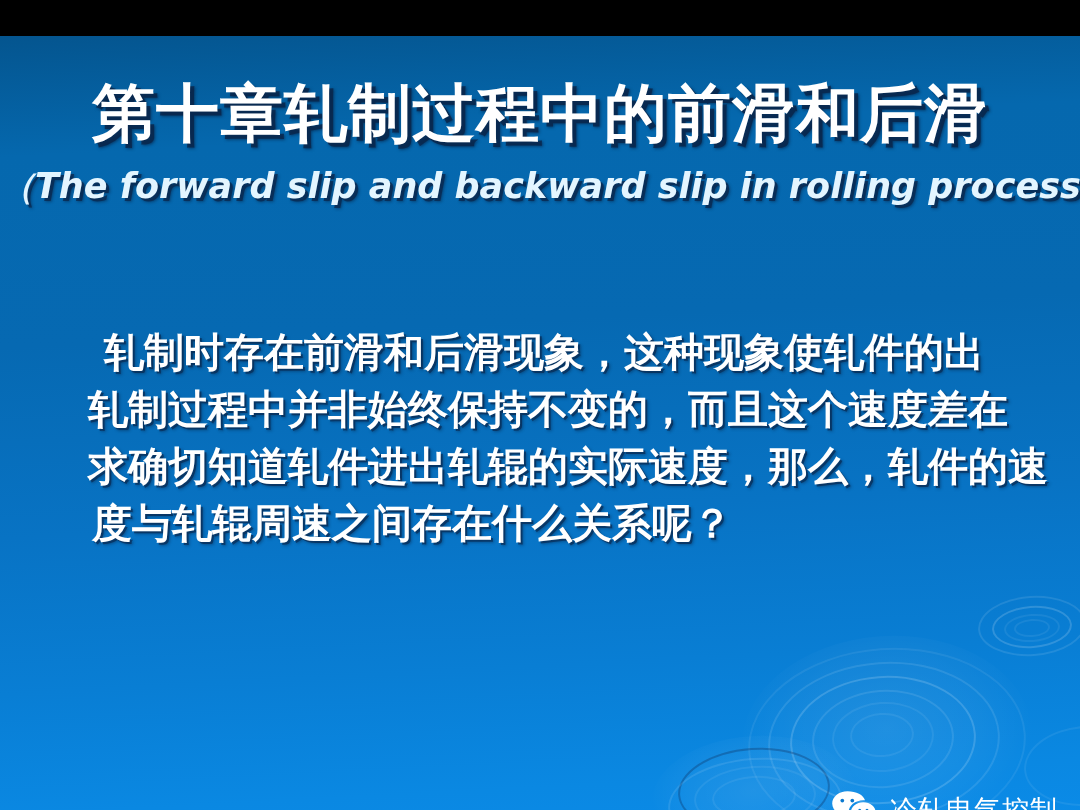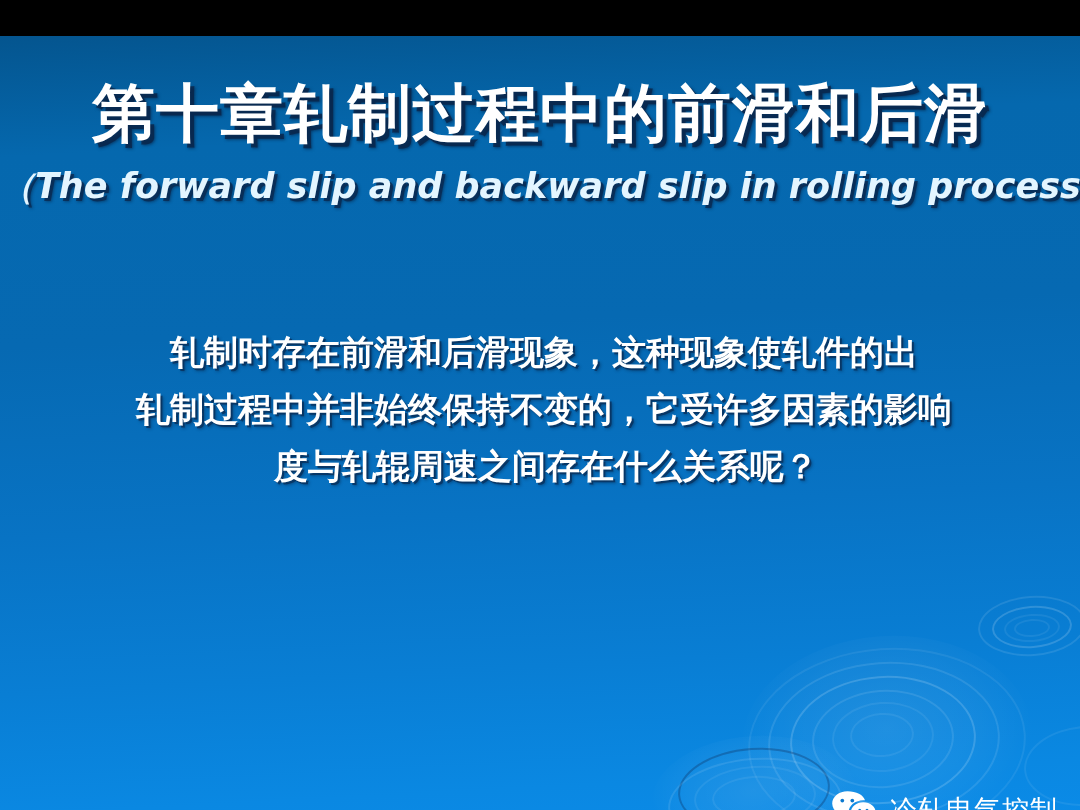--- a/index.html
+++ b/index.html
@@ -87,32 +87,32 @@
   }
 
   
   .body-block {
     position: absolute;
     left: 88px;
     right: 80px;
     top: 288px;
   }
   .body-line {
-    font-size: 34px;
+    font-size: 40px;
     line-height: 57px;
     font-weight: bold;
     color: #ffffff;
     white-space: nowrap;
     text-align: center;
     text-shadow:
        2px 2px 0 rgba(10,36,72,0.62),
        3px 3px 3px rgba(6,26,56,0.38);
   }
   .body-line.indent { text-align: center; }
-  .body-line.last   { text-align: center; padding-left: 4px; }
+  .body-line.last   { text-align: left; padding-left: 4px; }
 
   
   .watermark {
     position: absolute;
     right: 22px;
     bottom: 18px;
     display: flex;
     align-items: center;
     gap: 13px;
   }
@@ -155,21 +155,22 @@
     <div class="ripple faint" style="left:1024px; top:690px; width:120px; height:76px;"></div>
   </div>
 
   <div class="title-block">
     <h1 class="main-title">第十章轧制过程中的前滑和后滑</h1>
     <h2 class="sub-title">（The forward slip and backward slip in rolling process）</h2>
   </div>
 
   <div class="body-block">
     <div class="body-line indent">轧制时存在前滑和后滑现象，这种现象使轧件的出</div>
-    <div class="body-line">轧制过程中并非始终保持不变的，它受许多因素的影响</div>
+    <div class="body-line">轧制过程中并非始终保持不变的，而且这个速度差在</div>
+    <div class="body-line">求确切知道轧件进出轧辊的实际速度，那么，轧件的速</div>
     <div class="body-line last">度与轧辊周速之间存在什么关系呢？</div>
   </div>
 
   <div class="watermark">
     <span class="wechat-icon">
       <svg width="46" height="34" viewBox="0 0 46 34" xmlns="http://www.w3.org/2000/svg" aria-hidden="true">
 
         <path d="M16.5 1.2C8.0 1.2 1.2 6.7 1.2 13.5c0 3.9 2.3 7.4 5.9 9.7l-1.7 5.3 5.9-3.0c1.6.4 3.3.7 5.1.7.6 0 1.1 0 1.7-.1-.4-1.1-.6-2.3-.6-3.5 0-6.9 6.7-12.4 15.0-12.4.5 0 1.0 0 1.5.1C32.6 4.9 25.3 1.2 16.5 1.2z" fill="#ffffff"></path>
         <circle cx="11.3" cy="10.6" r="1.85" fill="#0a79cf"></circle>
         <circle cx="21.3" cy="10.6" r="1.85" fill="#0a79cf"></circle>

